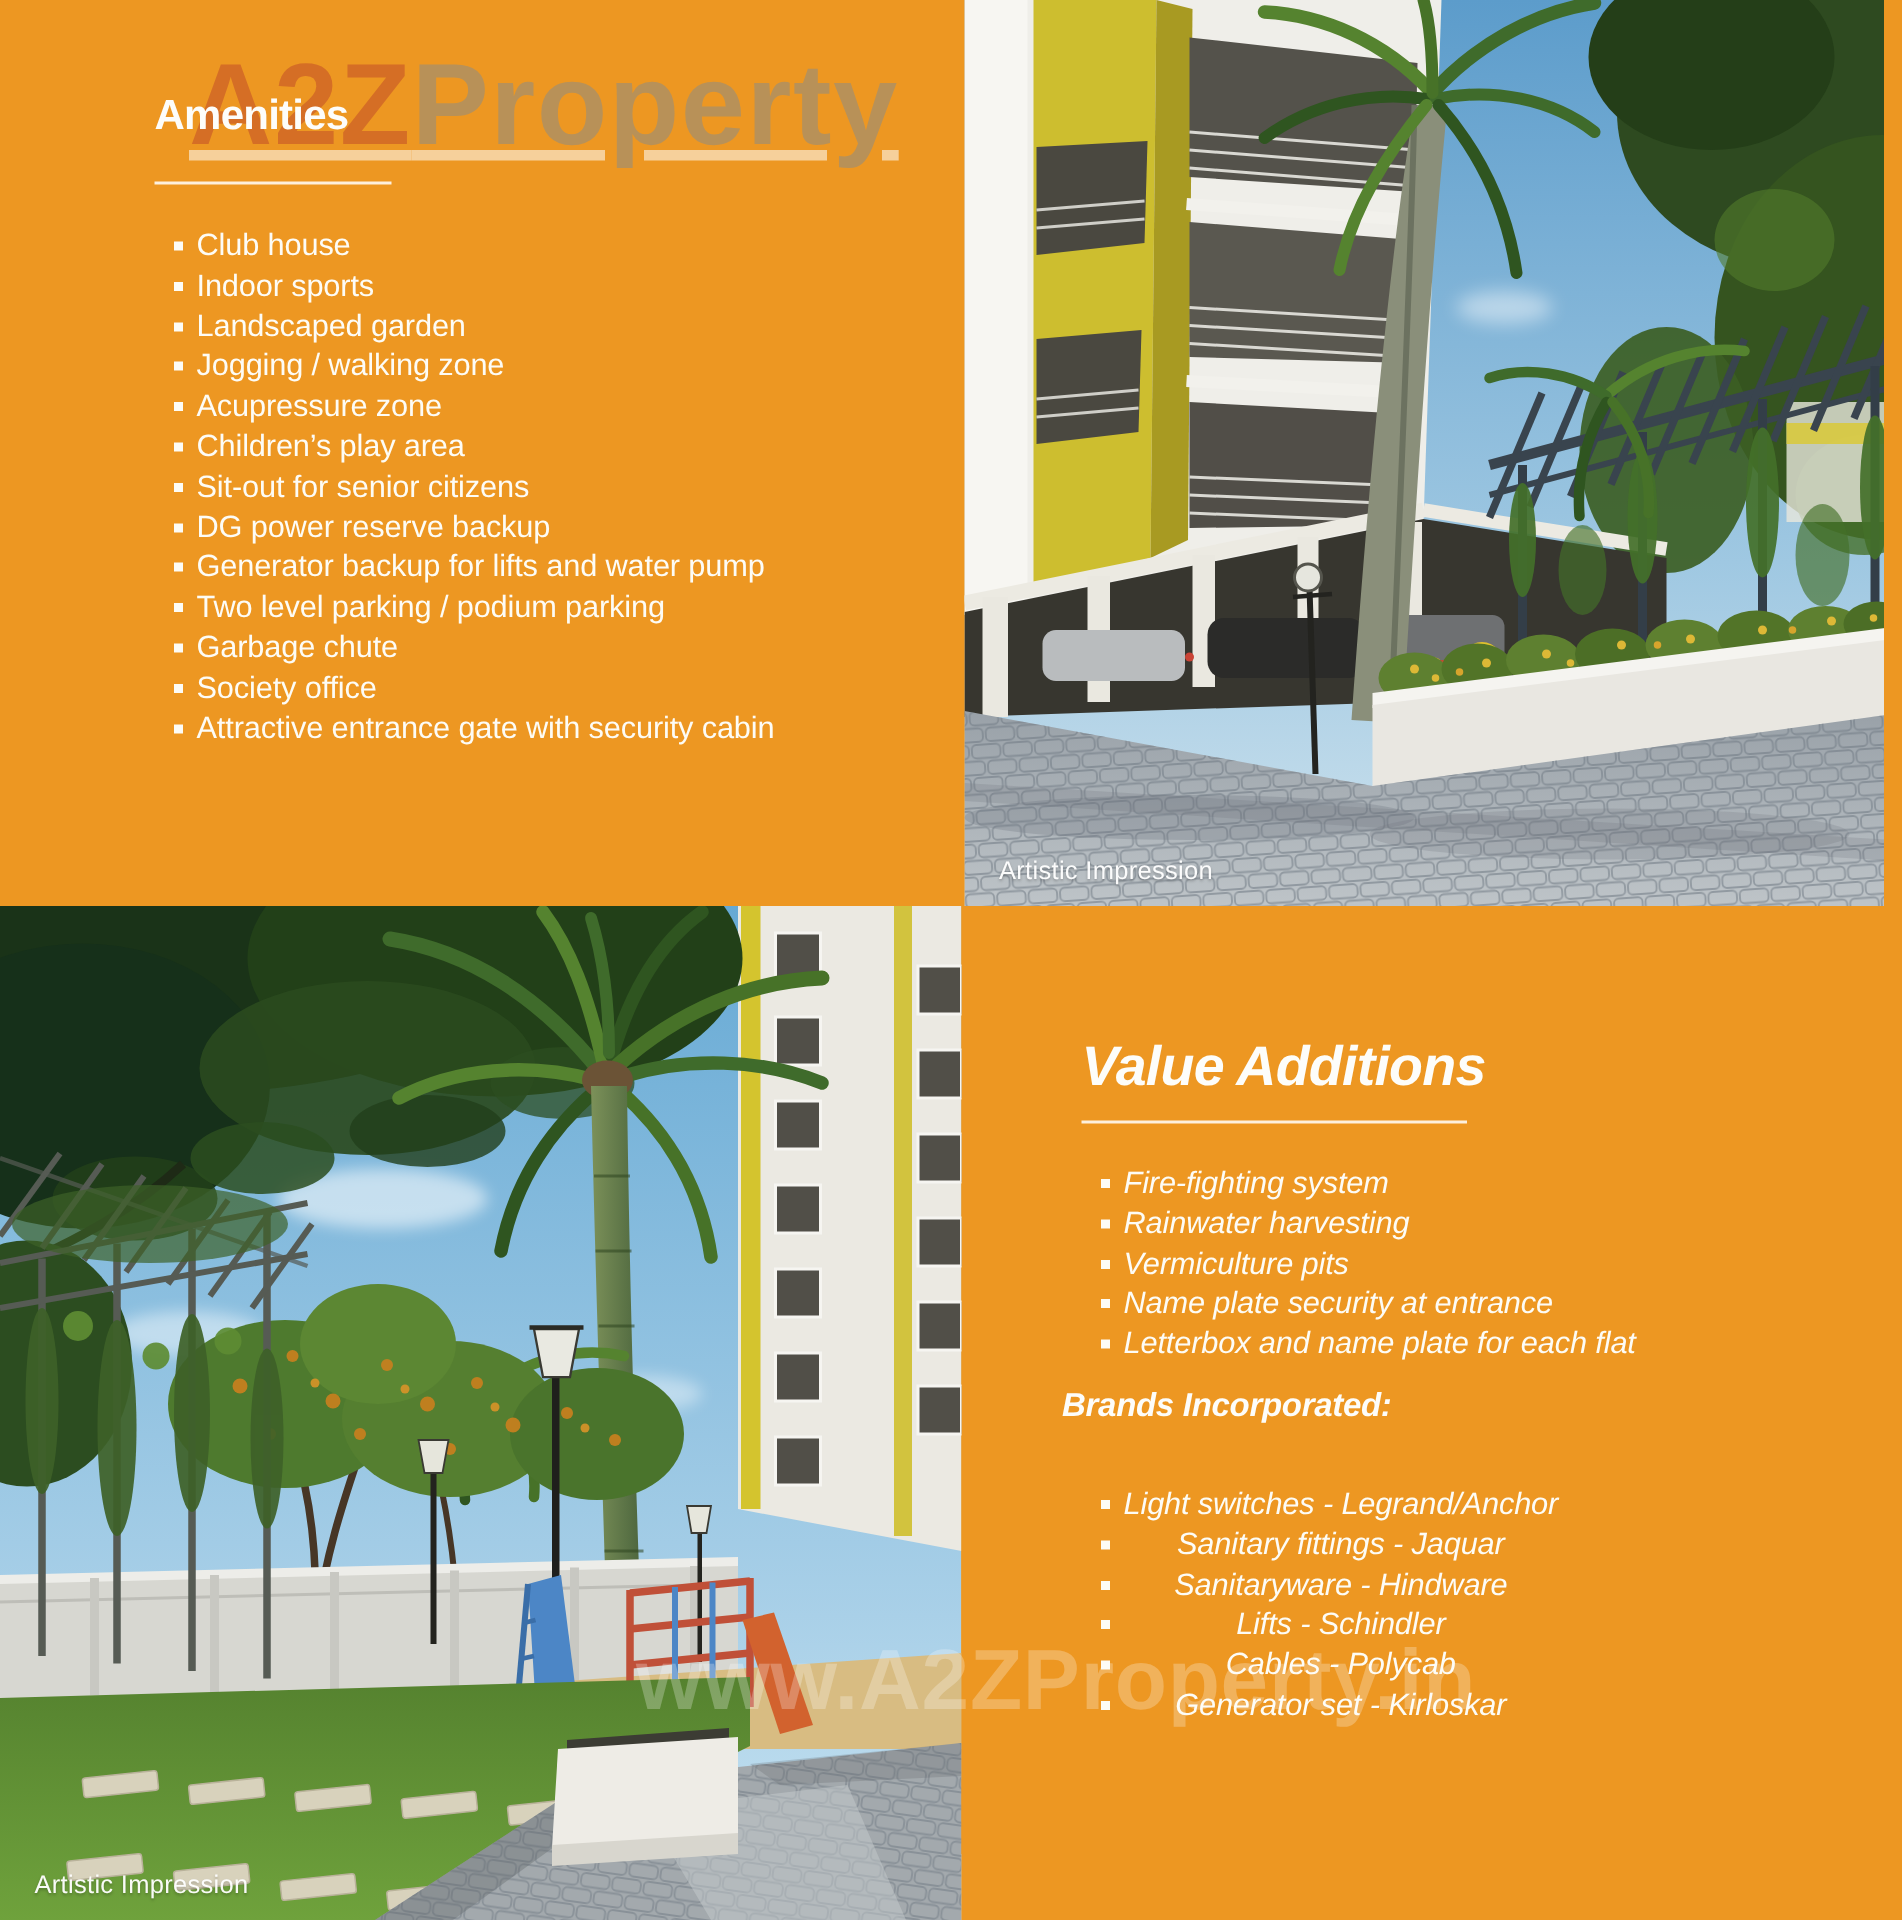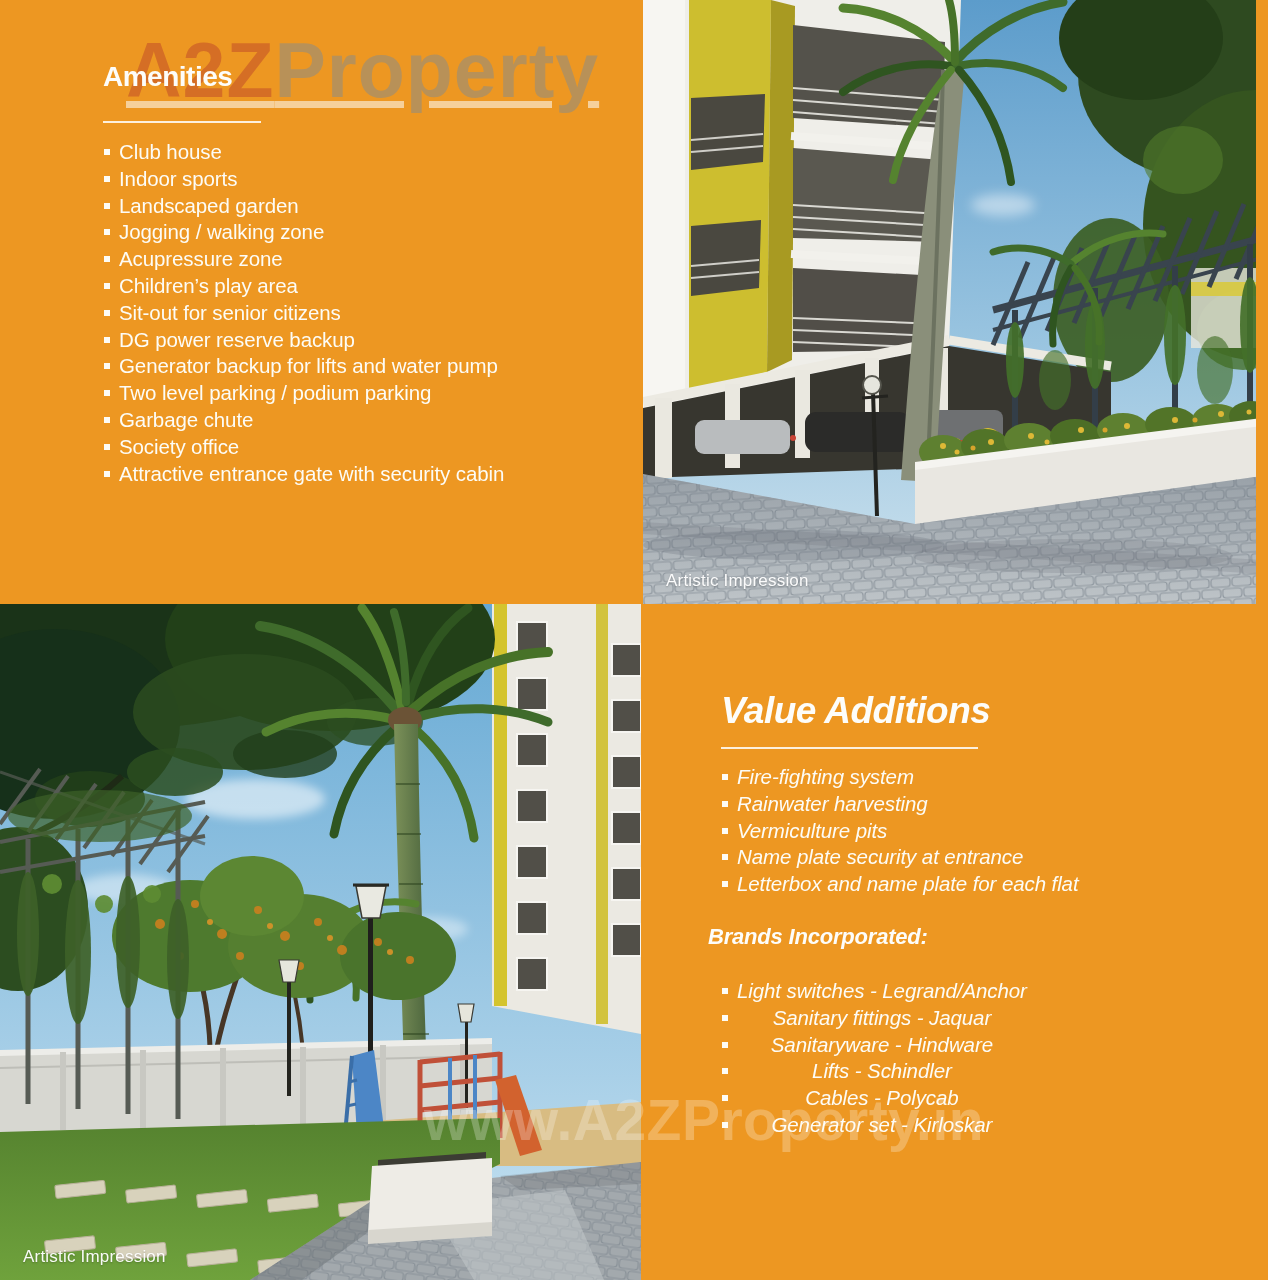--- a/index.html
+++ b/index.html
@@ -20,21 +20,21 @@
   .panel-value{left:641px;top:604px;width:627px;height:632px;background:var(--orange);font-style:italic;}
   .panel h2{
     position:absolute;margin:0;font-weight:700;color:#fdfdfa;
     letter-spacing:-0.5px;line-height:1.05;z-index:3;
   }
   .panel-amenities h2{left:103px;top:62px;font-size:28px;}
   .panel-value h2{left:80px;top:88px;font-size:37px;}
   .rule{position:absolute;height:2px;background:rgba(255,255,255,.85);z-index:3;}
   .rule-am{left:103px;top:121px;width:158px;}
   .rule-va{left:80px;top:143px;width:257px;}
-  .blist{position:absolute;margin:0;padding:0;list-style:none;z-index:3;}
+  .blist{position:absolute;margin:12px;padding:0;list-style:none;z-index:3;}
   .list-am{left:103px;top:139px;}
   .list-va{left:80px;top:160px;}
   .list-brands{left:80px;top:374px;text-align:center;}
   .blist li{
     position:relative;padding-left:16px;line-height:26.8px;font-size:20.5px;
     color:#fdfcf6;white-space:nowrap;letter-spacing:-0.1px;
   }
   .blist .sq{
     position:absolute;left:1px;top:10px;width:6px;height:6px;background:#fdfcf6;
   }

